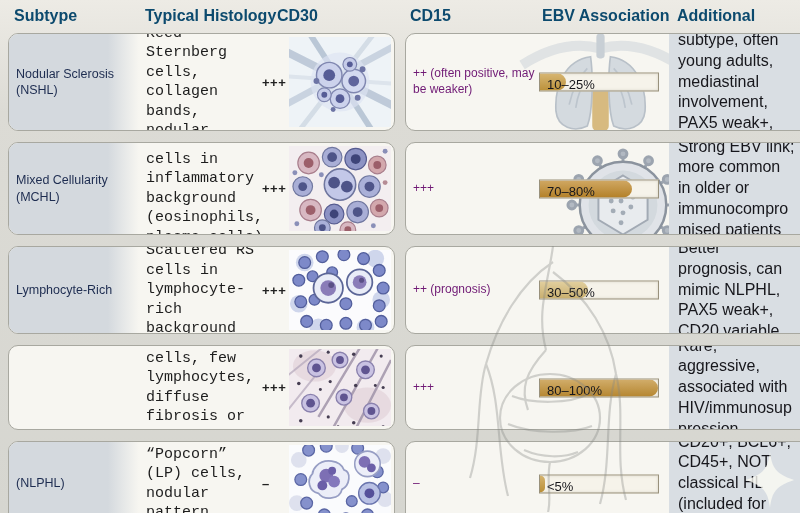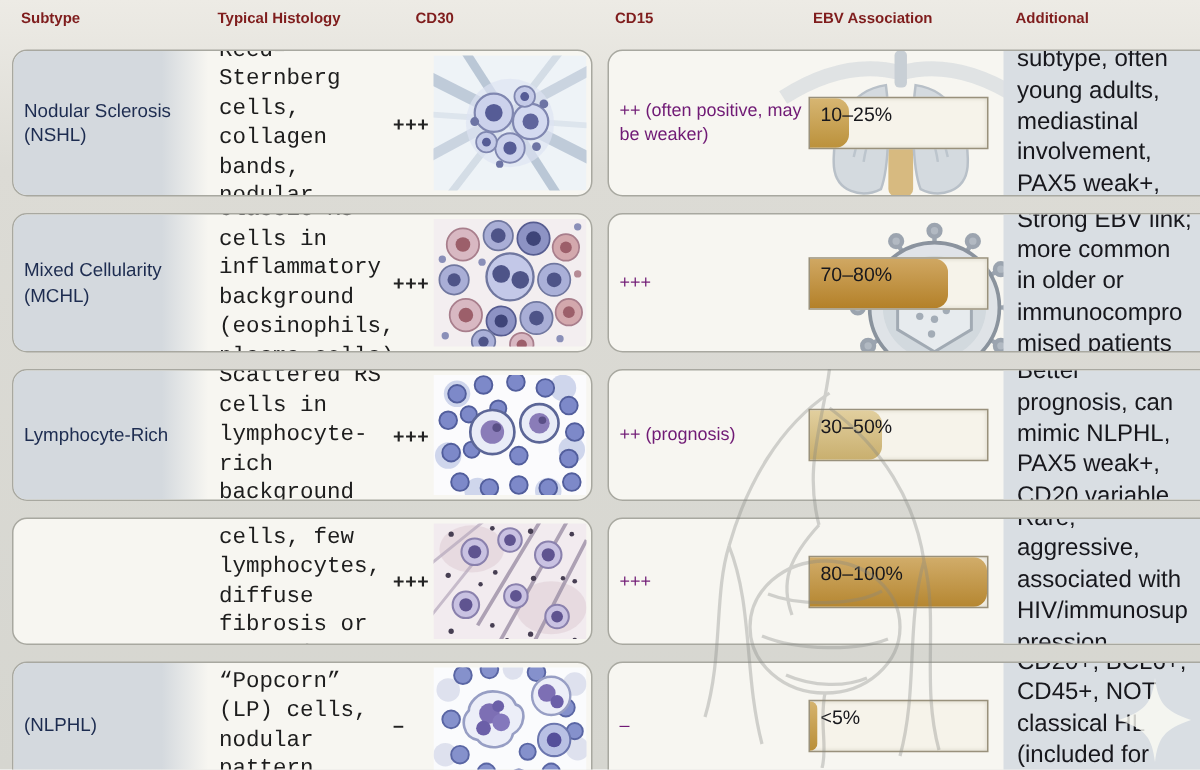--- a/index.html
+++ b/index.html
@@ -4,21 +4,21 @@
 <style>
   * { margin:0; padding:0; box-sizing:border-box; }
   html,body { width:800px; height:513px; overflow:hidden; }
   body {
     position:relative;
     font-family:"Liberation Sans", sans-serif;
     background:linear-gradient(180deg,#edebe5 0%,#dcdbd5 22%,#d6d6d0 100%);
     color:#1c1c1c;
   }
   
-  .hdr { position:absolute; top:7px; height:20px; font-size:10px; font-weight:bold; color:#7f1d1d; white-space:nowrap; }
+  .hdr { position:absolute; top:7px; height:20px; font-size:16px; font-weight:bold; color:#0c4a6e; white-space:nowrap; }
   .hx-subtype{left:14px;} .hx-hist{left:145px;} .hx-cd30{left:277px;}
   .hx-cd15{left:410px;} .hx-ebv{left:542px;} .hx-add{left:677px;}
 
   
   .card { position:absolute; background:#f7f6f1; border:1.5px solid #a8a8a0; border-radius:10px; overflow:hidden; }
   .card-l { left:8px; width:387px; }
   .card-r { left:405px; width:407px; }
   .r1 .card{ top:33px; height:98px; } .r2 .card{ top:142px; height:93px; }
   .r3 .card{ top:246px; height:88px; } .r4 .card{ top:345px; height:85px; }
   .r5 .card{ top:441px; height:85px; }
@@ -31,21 +31,21 @@
 
   .hist-text{ position:absolute; left:137px; width:124px; top:0; bottom:0;
     display:flex; align-items:center; font-size:15px; line-height:1.3; color:#1d1d1d;font-family:Liberation Mono, monospace; }
   .cd30-cell{ position:absolute; left:253px; width:40px; top:0; bottom:0;
     display:flex; align-items:center; font-size:13px; font-weight:600; letter-spacing:.5px; color:#222; }
   .hist-img{ position:absolute; right:3px; top:3px; bottom:3px; width:102px; z-index:1; }
   .hist-img svg{ width:100%; height:100%; display:block; }
 
   .cd15-cell{ position:absolute; left:7px; width:125px; top:0; bottom:0;
     display:flex; align-items:center; font-size:12px; line-height:1.3; color:#701a75; z-index:2; }
-  .ebv-bar{ position:absolute; left:133px; width:120px; height:35px; top:50%; transform:translateY(-50%);
+  .ebv-bar{ position:absolute; left:133px; width:120px; height:19px; top:50%; transform:translateY(-50%);
     background:#f6f3ea; border:1px solid #99917c; box-shadow:inset 0 0 3px rgba(120,110,80,.25); z-index:2; }
   .ebv-fill{ position:absolute; left:0; top:0; bottom:0; border-radius:0 9px 9px 0;
     background-image:linear-gradient(180deg, rgba(255,255,255,.25), rgba(90,60,0,.12)); }
   .ebv-label{ position:absolute; left:7px; top:0; line-height:21px; font-size:13px; color:#17171c; z-index:3; white-space:nowrap; }
   .add-cell{ position:absolute; left:263px; width:146px; top:0; bottom:0; background:#d9dee3;
     display:flex; align-items:center; padding:6px 10px 6px 9px; z-index:2; }
   .add-cell .t{ font-size:16px; line-height:1.3; color:#17171c; width:119px; overflow-wrap:anywhere; }
 
   .bg-ill{ position:absolute; z-index:0; pointer-events:none; }
   .lungs-pos{ left:112px; top:-2px; width:165px; height:102px; opacity:.75; }

